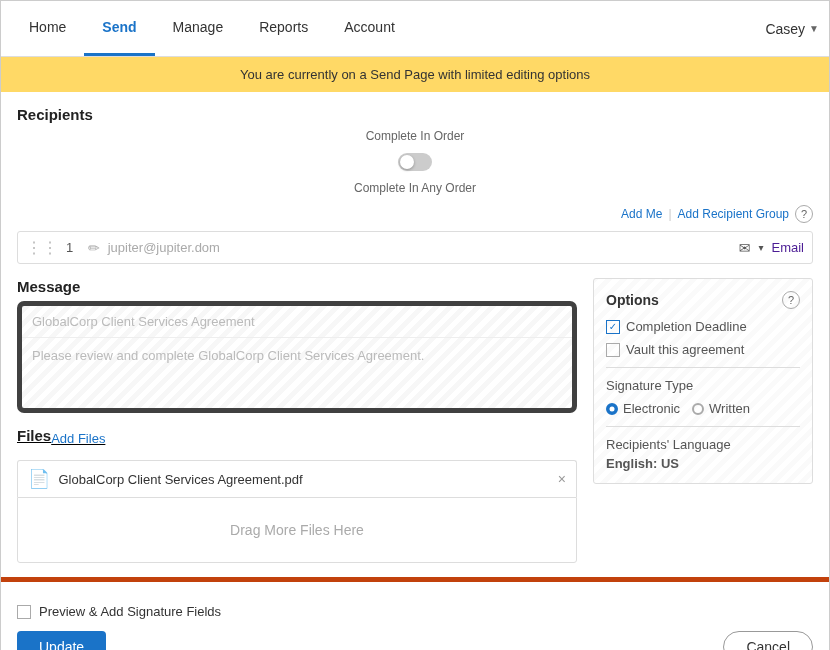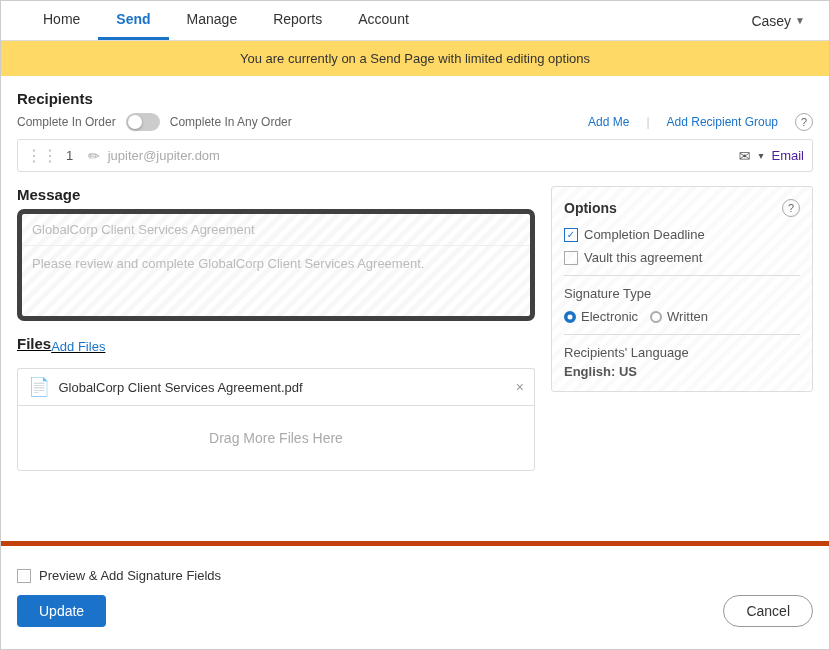--- a/index.html
+++ b/index.html
@@ -20,22 +20,22 @@
       box-shadow: 0 2px 8px rgba(0,0,0,0.2);
       display: flex;
       flex-direction: column;
     }
     
     .nav-bar {
       display: flex;
       align-items: stretch;
       border-bottom: 1px solid #ddd;
       background: #fff;
-      padding: 0 24px;
-      height: 40px;
+      padding: 0 10px;
+      height: 56px;
     }
     .nav-tab {
       padding: 0 18px;
       display: flex;
       align-items: center;
       cursor: pointer;
       font-size: 14px;
       color: #333;
       border-bottom: 3px solid transparent;
       text-decoration: none;
@@ -79,20 +79,21 @@
       font-size: 15px;
       font-weight: bold;
       color: #222;
       margin-bottom: 6px;
     }
     .recipients-controls {
       display: flex;
       align-items: center;
       gap: 10px;
       margin-bottom: 8px;
+      flex-direction: column;
     }
     .toggle-label {
       font-size: 12px;
       color: #666;
     }
     .toggle {
       width: 34px;
       height: 18px;
       background: #ccc;
       border-radius: 9px;
@@ -106,21 +107,21 @@
       border-radius: 50%;
       position: absolute;
       top: 2px;
       left: 2px;
       box-shadow: 0 1px 3px rgba(0,0,0,0.3);
     }
     .recipients-actions {
       margin-left: auto;
       display: flex;
       align-items: center;
-      gap: 17px;
+      gap: 6px;
       font-size: 12px;
       color: #1a73c8;
     }
     .recipients-actions span {
       cursor: pointer;
     }
     .separator-pipe { color: #ccc; }
     .help-circle {
       width: 18px;
       height: 18px;
@@ -176,21 +177,21 @@
       color: #4c1d95;
     }
 
     
     .two-col {
       display: flex;
       gap: 16px;
       margin-top: 14px;
     }
     .left-col { flex: 1; }
-    .right-col { width: 262px; }
+    .right-col { width: 220px; }
 
     
     .message-box {
       border: 5px solid #404040;
       border-radius: 7px;
       overflow: hidden;
     }
     .message-subject {
       padding: 8px 10px;
       border-bottom: 1px solid #eee;

